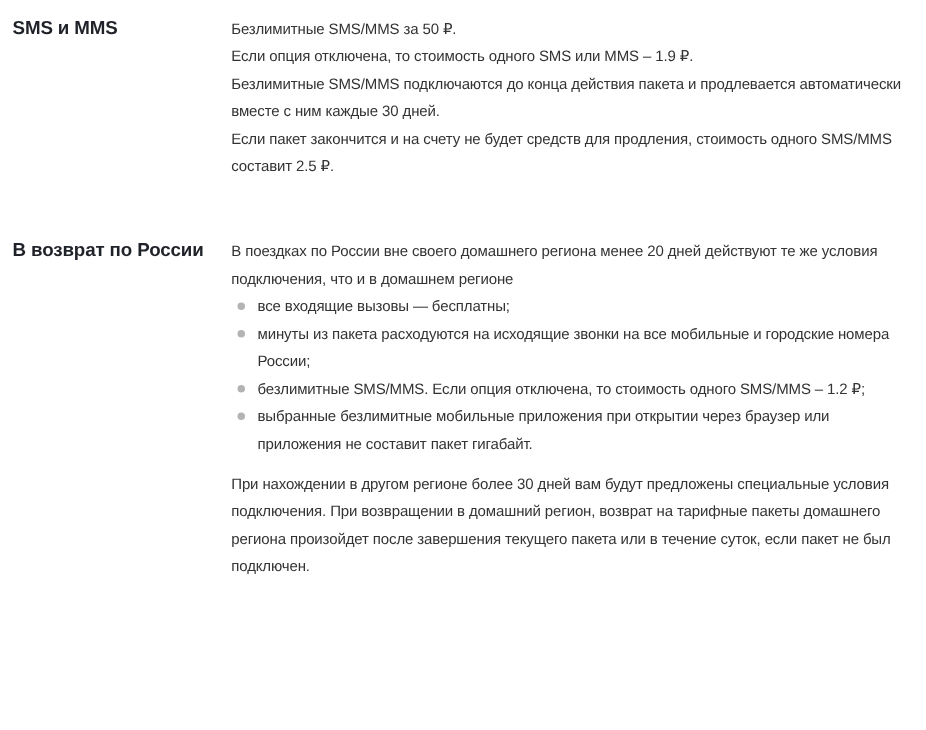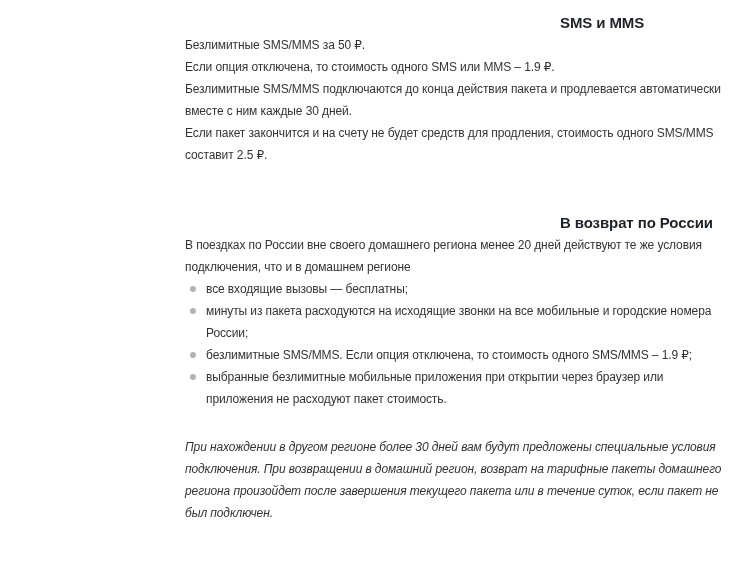--- a/index.html
+++ b/index.html
@@ -16,22 +16,21 @@
     background: var(--bg);
     font-family: "Liberation Sans", "DejaVu Sans", sans-serif;
     color: var(--text);
     overflow: hidden;
   }
   main.tariff {
     padding: 12px 6px 0 10px;
   }
   section.row {
     display: flex;
-    align-items: flex-end;
-    flex-direction: column;
+    align-items: flex-start;
   }
   section.row + section.row {
     margin-top: 46px;
   }
   h2.heading {
     width: 175px;
     flex-shrink: 0;
     margin: 0;
     font-size: 15px;
     font-weight: 700;
@@ -41,21 +40,21 @@
   }
   .content {
     width: 550px;
     font-size: 12px;
     line-height: 22px;
     letter-spacing: -0.1px;
   }
   .content p.para { margin: 0; }
   .content > * + * { margin-top: 26px; }
   .content > p.para + ul.bullets { margin-top: 0; }
-  .content > ul.bullets + p.para { margin-top: 26px; font-style: italic; }
+  .content > ul.bullets + p.para { margin-top: 10px; }
   ul.bullets {
     list-style: none;
     margin: 2px;
     padding: 0;
   }
   ul.bullets li { display: flex; }
   .dot {
     width: 6px;
     height: 6px;
     border-radius: 50%;
@@ -85,23 +84,23 @@
           <li>
     <span class="dot"></span>
     <span class="item-text">все входящие вызовы — бесплатны;</span>
   </li>
           <li>
     <span class="dot"></span>
     <span class="item-text">минуты из пакета расходуются на исходящие звонки на все мобильные и городские номера России;</span>
   </li>
           <li>
     <span class="dot"></span>
-    <span class="item-text">безлимитные SMS/MMS. Если опция отключена, то стоимость одного SMS/MMS – 1.9 ₽;</span>
+    <span class="item-text">безлимитные SMS/MMS. Если опция отключена, то стоимость одного SMS/MMS – 1.2 ₽;</span>
   </li>
           <li>
     <span class="dot"></span>
-    <span class="item-text">выбранные безлимитные мобильные приложения при открытии через браузер или приложения не расходуют пакет стоимость.</span>
+    <span class="item-text">выбранные безлимитные мобильные приложения при открытии через браузер или приложения не составит пакет гигабайт.</span>
   </li>
         </ul>
         <p class="para">При нахождении в другом регионе более 30 дней вам будут предложены специальные условия подключения. При возвращении в домашний регион, возврат на тарифные пакеты домашнего региона произойдет после завершения текущего пакета или в течение суток, если пакет не был подключен.</p>
       </div>
   </section>
 </main>
 
 </body></html>

